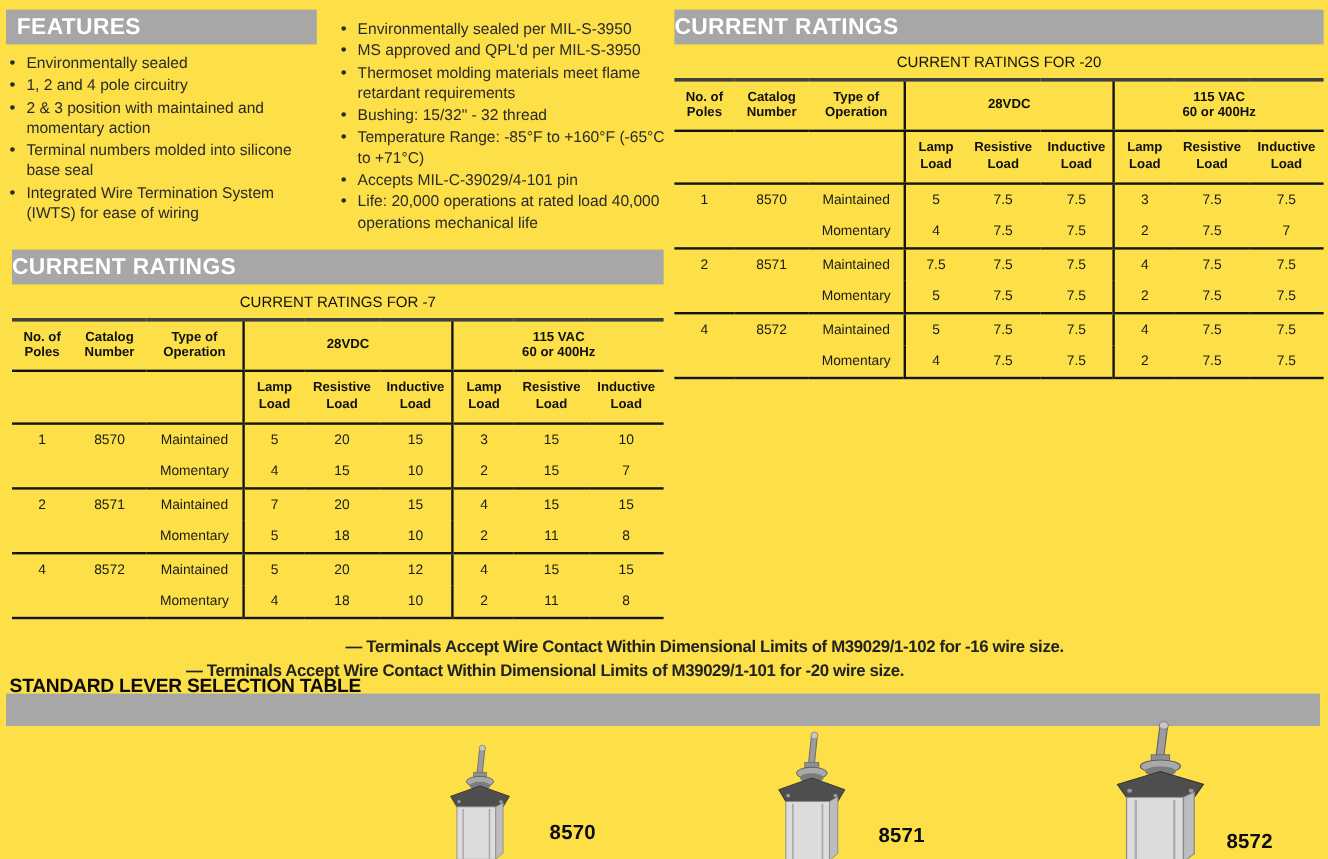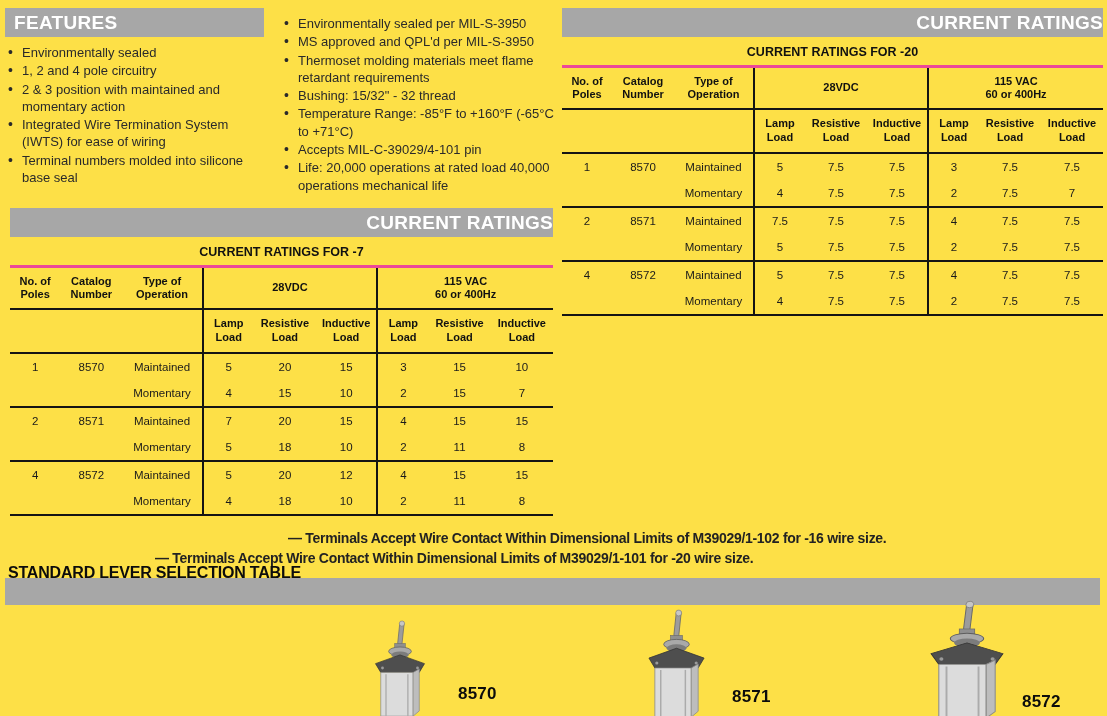--- a/index.html
+++ b/index.html
@@ -10,35 +10,35 @@
     font-family:"Liberation Sans","DejaVu Sans",sans-serif;
   }
   .abs { position:absolute; }
 
   
   .band {
     background:#a7a7a7; color:#ffffff; font-weight:bold;
     font-size:19px; height:29px; line-height:29px;
     padding-left:9px; letter-spacing:.3px;
   }
-  .band.center { text-align:right; padding-left:0; }
+  .band.center { text-align:left; padding-left:0; }
 
   
   .bullets { list-style:none; margin-top:7px; }
   .bullets li {
     position:relative; padding-left:17px; font-size:13px;
     line-height:1.33; color:#2a2a2a; margin-bottom:1px;
   }
   .bullets li::before { content:"\2022"; position:absolute; left:3px; top:-1px; font-size:14px; color:#2a2a2a; }
 
   
-  .subtitle { text-align:center; font-weight:bold; font-size:12.5px; margin-top:8px; color:#111; }
+  .subtitle { text-align:center; font-weight:normal; font-size:12.5px; margin-top:8px; color:#111; }
   table.ratings {
     border-collapse:collapse; table-layout:fixed; width:100%;
-    margin-top:6px; border-top:3px solid #ec4899; border-bottom:2px solid #141414;
+    margin-top:6px; border-top:3px solid #404040; border-bottom:2px solid #141414;
   }
   table.ratings th {
     font-size:11px; font-weight:bold; text-align:center; vertical-align:middle;
     white-space:pre-line; line-height:1.2; border-bottom:2px solid #141414; color:#111;
   }
   table.ratings thead tr:nth-child(1) th { height:42px; }
   table.ratings thead tr:nth-child(2) th { height:44px; }
   table.ratings td {
     font-size:11.5px; text-align:center; vertical-align:middle; height:27px; color:#1a1a1a;
   }
@@ -60,22 +60,22 @@
 <body>
 
 <div id="page">
 
   <div class="abs" style="left:5px; top:8px; width:259px;">
     <div class="band">FEATURES</div>
     <ul class="bullets">
       <li>Environmentally sealed</li>
       <li>1, 2 and 4 pole circuitry</li>
       <li>2 &amp; 3 position with maintained and momentary action</li>
+      <li>Terminal numbers molded into silicone base seal</li>
       <li>Integrated Wire Termination System (IWTS) for ease of wiring</li>
-      <li>Terminal numbers molded into silicone base seal</li>
     </ul>
   </div>
 
   <div class="abs" style="left:281px; top:8px; width:282px;">
     <ul class="bullets">
       <li>Environmentally sealed per MIL-S-3950</li>
       <li>MS approved and QPL'd per MIL-S-3950</li>
       <li>Thermoset molding materials meet flame retardant requirements</li>
       <li>Bushing: 15/32" - 32 thread</li>
       <li>Temperature Range:  -85°F to +160°F (-65°C to +71°C)</li>

